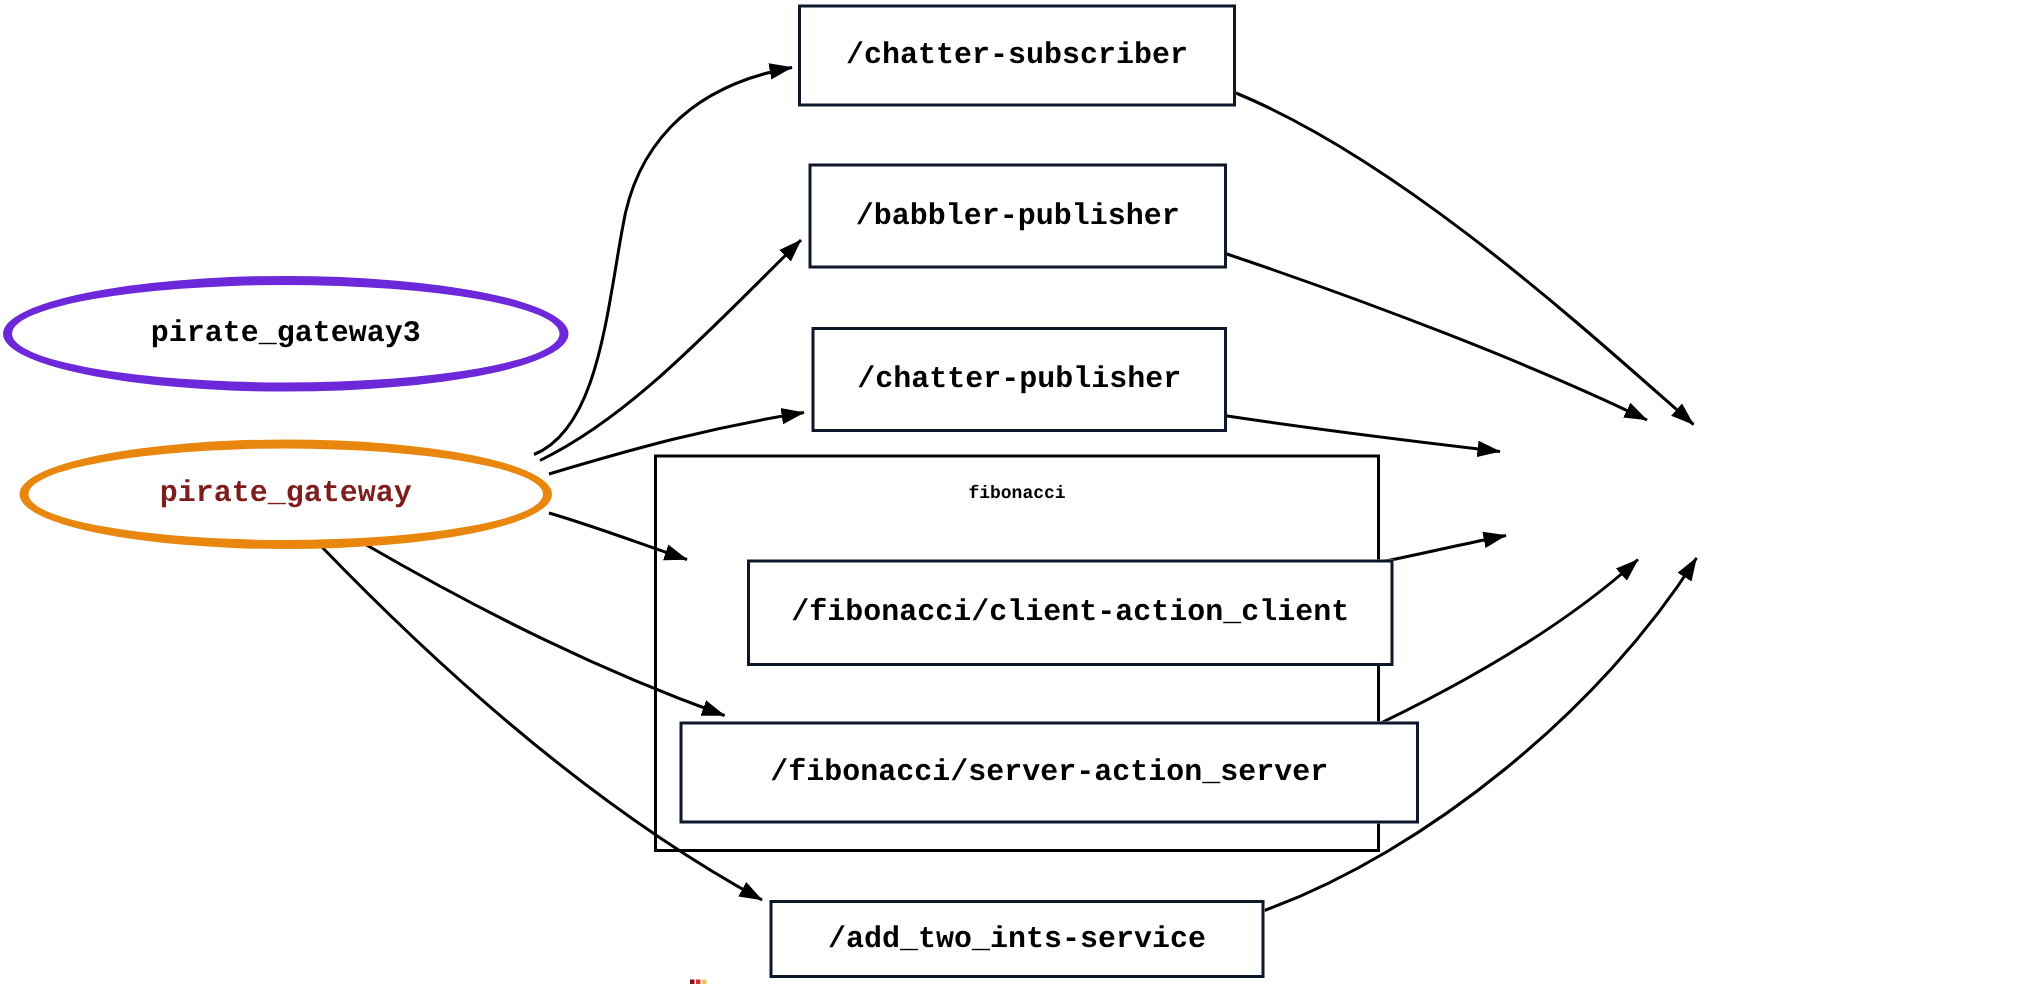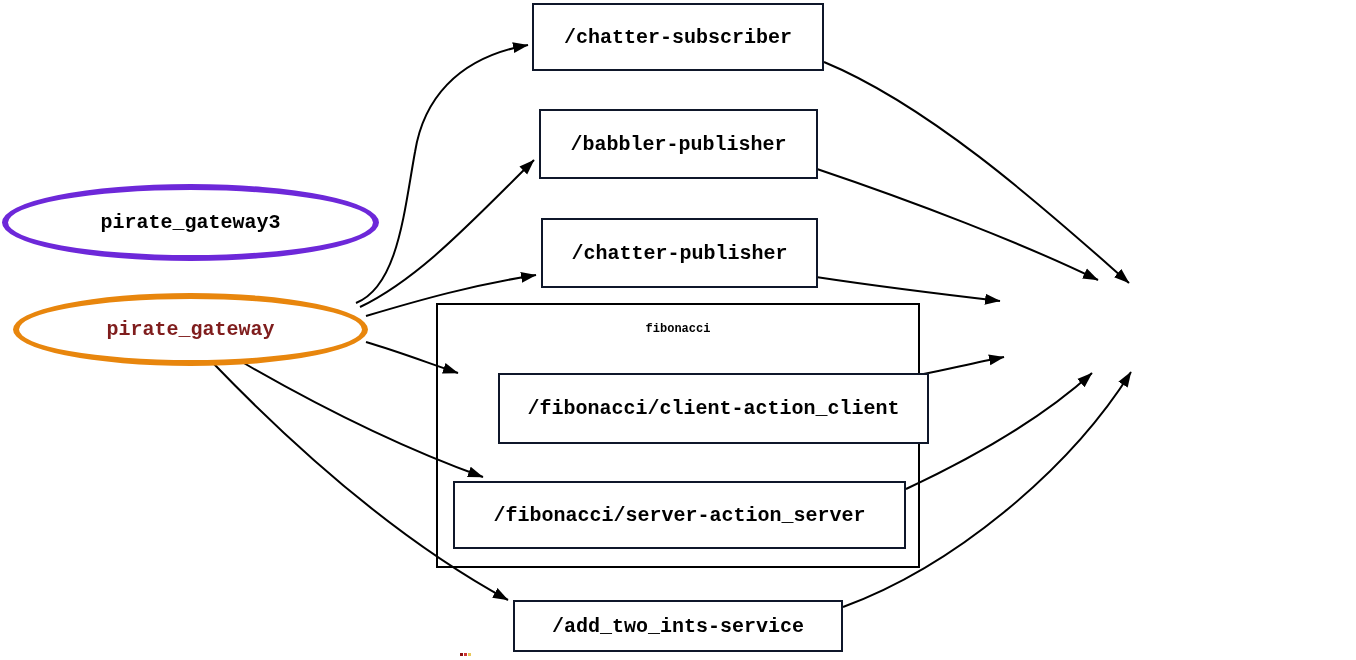--- a/index.html
+++ b/index.html
@@ -100,21 +100,21 @@
   </div>
 
   <div class="node box" style="left:541px; top:218px; width:277px; height:70px;">
     <span>/chatter-publisher</span>
   </div>
 
   <div class="node box" style="left:463px; top:373px; width:431px; height:71px;margin-left:35px;">
     <span>/fibonacci/client-action_client</span>
   </div>
 
-  <div class="node box" style="left:453px; top:481px; width:453px; height:68px;">
+  <div class="node box" style="left:453px; top:481px; width:493px; height:68px;">
     <span>/fibonacci/server-action_server</span>
   </div>
 
   <div class="node box" style="left:513px; top:600px; width:330px; height:52px;">
     <span>/add_two_ints-service</span>
   </div>
 
   <div class="artifact-dot" style="left:460px; top:653px; background:#8b1010;"></div>
   <div class="artifact-dot" style="left:464px; top:653px; background:#cc3333;"></div>
   <div class="artifact-dot" style="left:468px; top:653px; background:#e8c85a;"></div>

